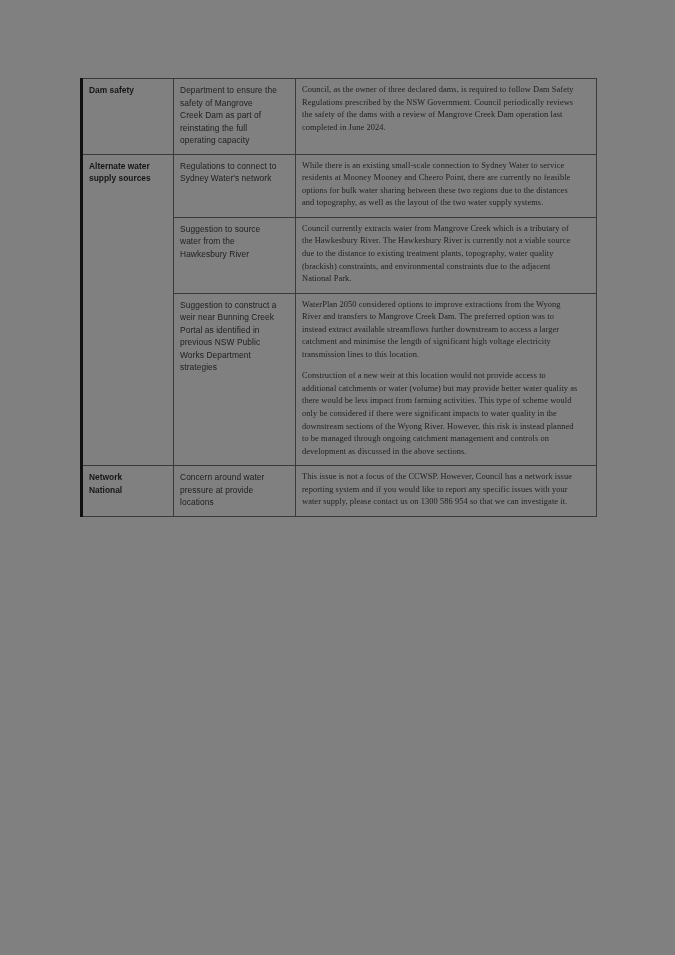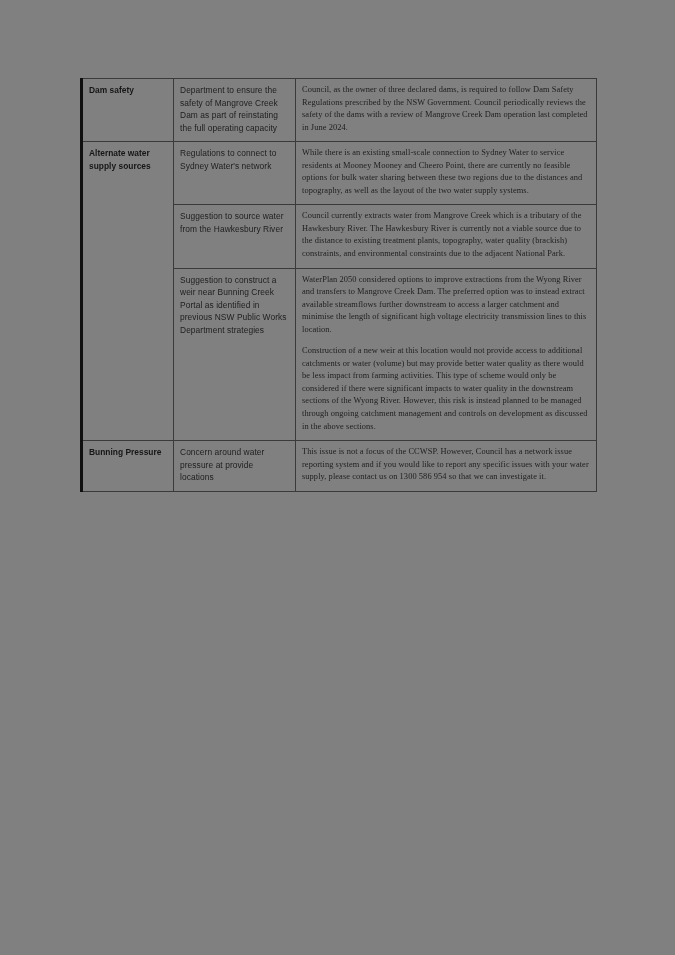--- a/index.html
+++ b/index.html
@@ -30,21 +30,21 @@
     table-layout: fixed;
     background: transparent;
   }
 
   #response-table col.c-topic  { width: 92px; }
   #response-table col.c-sugg   { width: 122px; }
   #response-table col.c-resp   { width: 301px; }
 
   #response-table td {
     vertical-align: top;
-    padding: 5px 6px 7px 6px;
+    padding: 5px 18px 7px 6px;
     border: 1px solid #3a3a3a;
     color: #161616;
     font-size: 8.4px;
     line-height: 12.55px;
     letter-spacing: 0.08px;
     background: transparent;
   }
 
   
   #response-table td.first-col {
@@ -102,21 +102,21 @@
 
       <tr>
         <td class="sugg-cell">Suggestion to construct a weir near Bunning Creek Portal as identified in previous NSW Public Works Department strategies</td>
         <td class="resp-cell">
           <p class="para">WaterPlan 2050 considered options to improve extractions from the Wyong River and transfers to Mangrove Creek Dam. The preferred option was to instead extract available streamflows further downstream to access a larger catchment and minimise the length of significant high voltage electricity transmission lines to this location.</p>
           <p class="para">Construction of a new weir at this location would not provide access to additional catchments or water (volume) but may provide better water quality as there would be less impact from farming activities. This type of scheme would only be considered if there were significant impacts to water quality in the downstream sections of the Wyong River. However, this risk is instead planned to be managed through ongoing catchment management and controls on development as discussed in the above sections.</p>
         </td>
       </tr>
 
       <tr>
-        <td class="topic-cell first-col">Bunning Pressure</td>
+        <td class="topic-cell first-col">Network National</td>
         <td class="sugg-cell">Concern around water pressure at provide locations</td>
         <td class="resp-cell">
           <p class="para">This issue is not a focus of the CCWSP. However, Council has a network issue reporting system and if you would like to report any specific issues with your water supply, please contact us on 1300 586 954 so that we can investigate it.</p>
         </td>
       </tr>
 
     </tbody>
   </table>
 
 </div>

